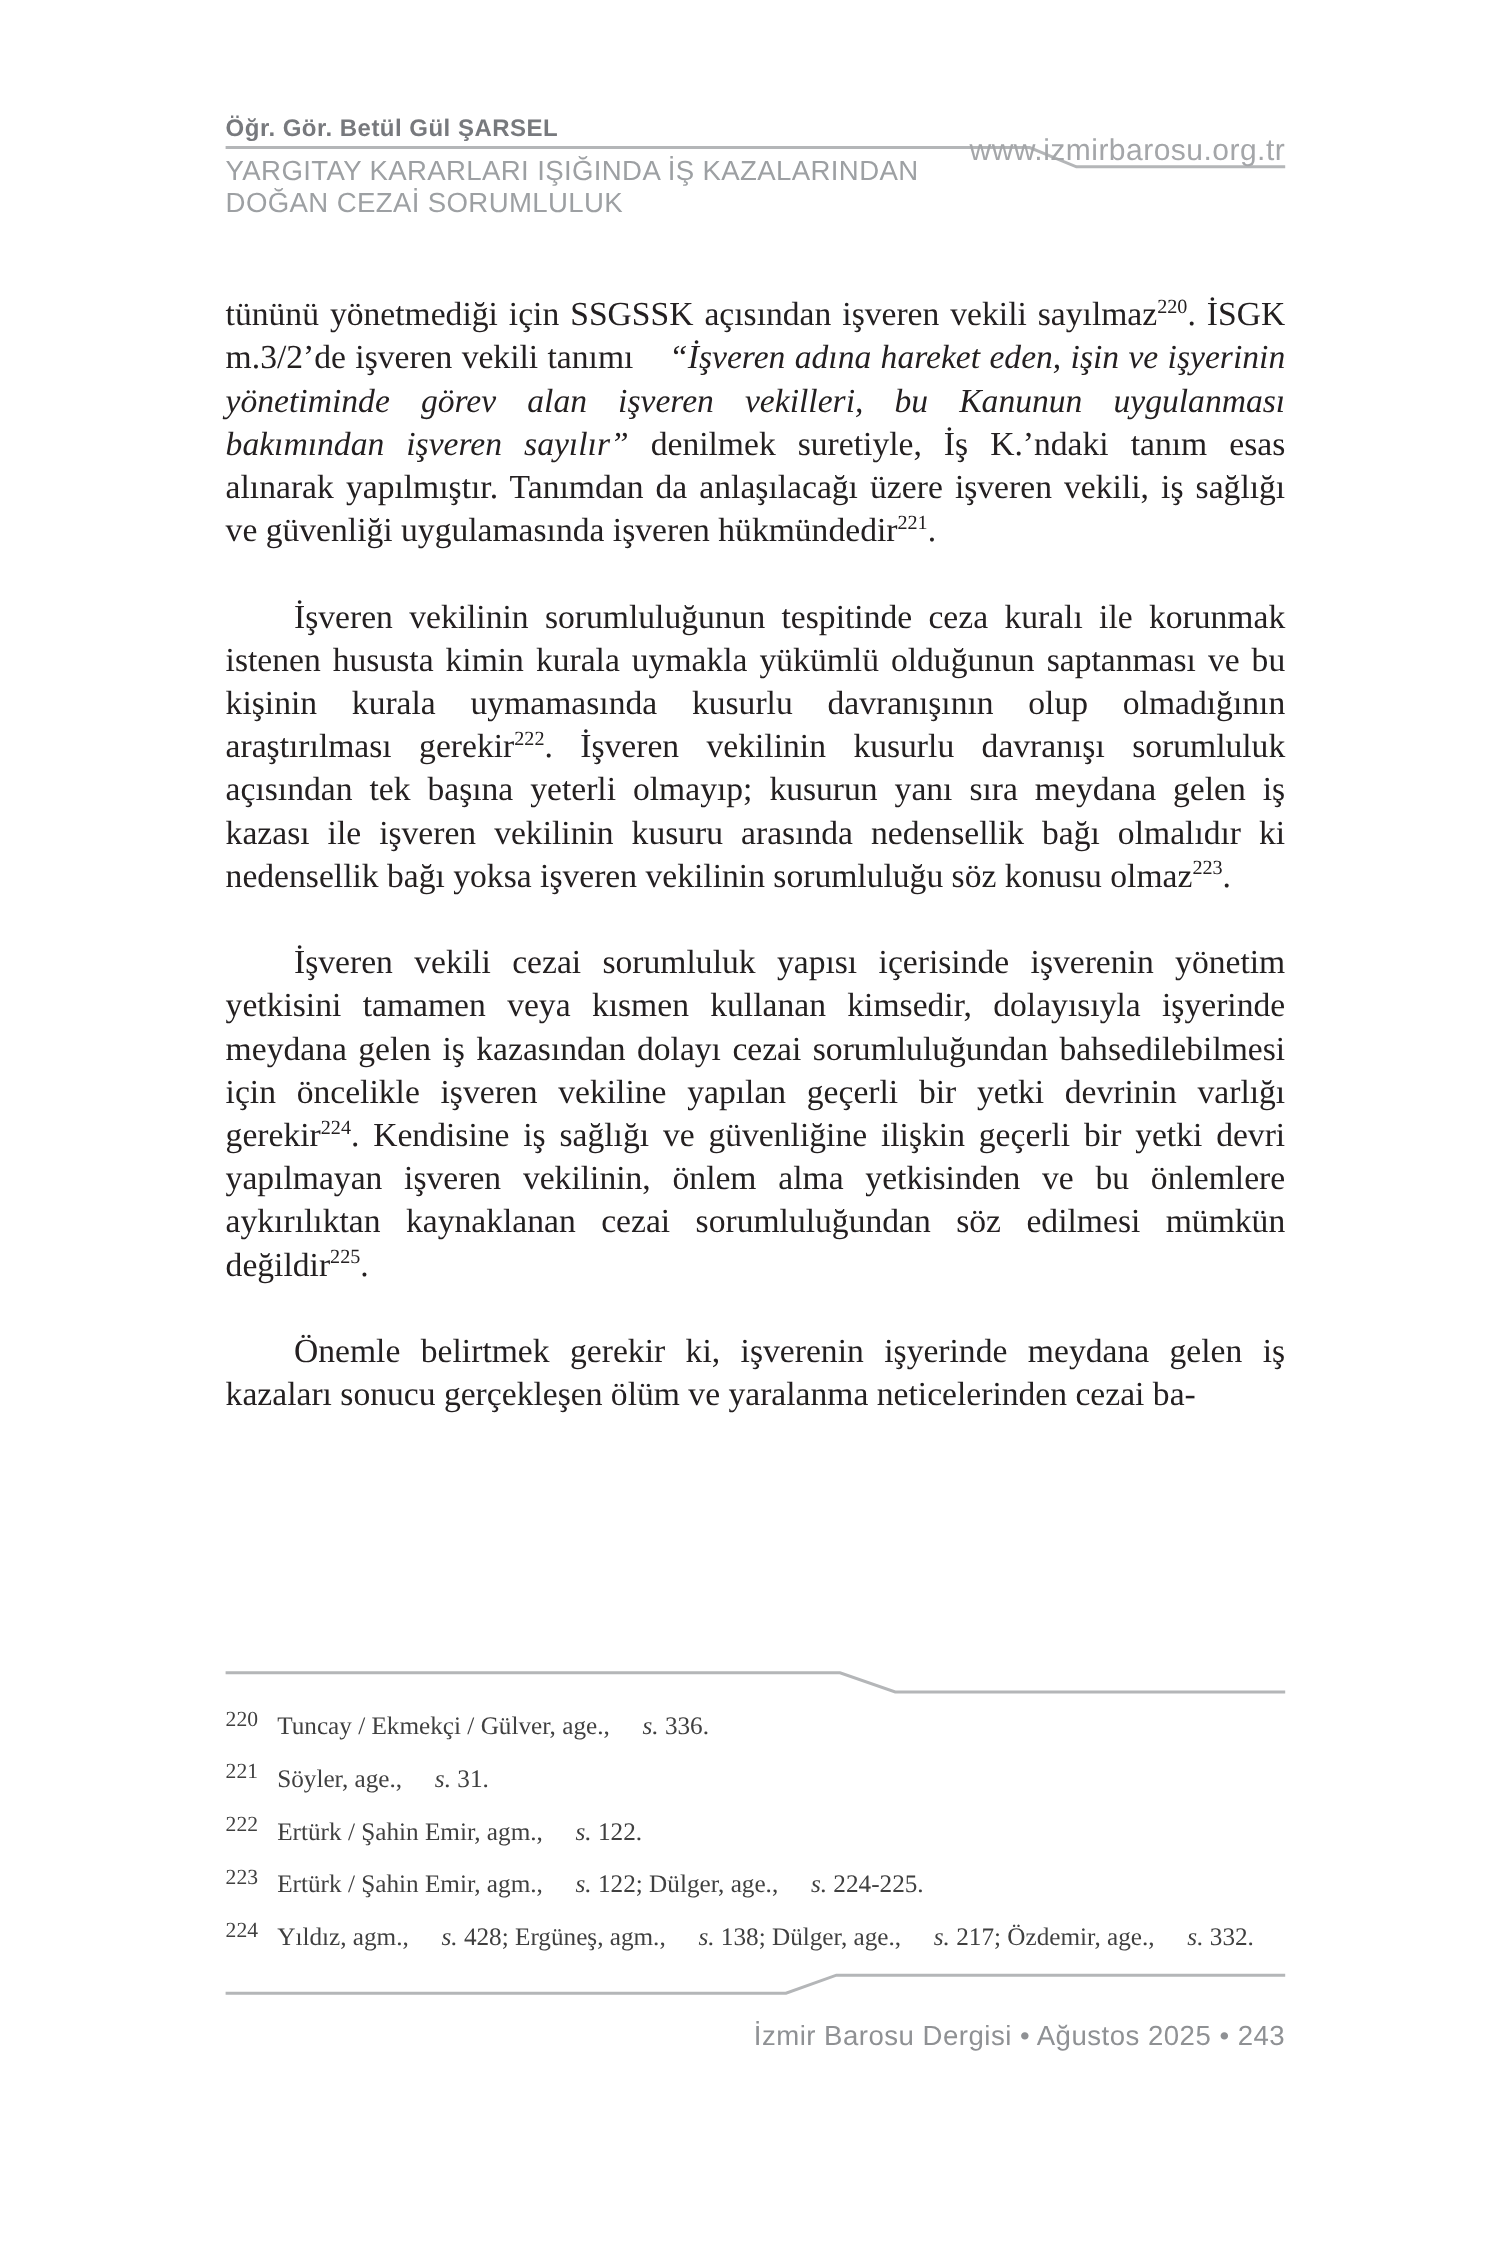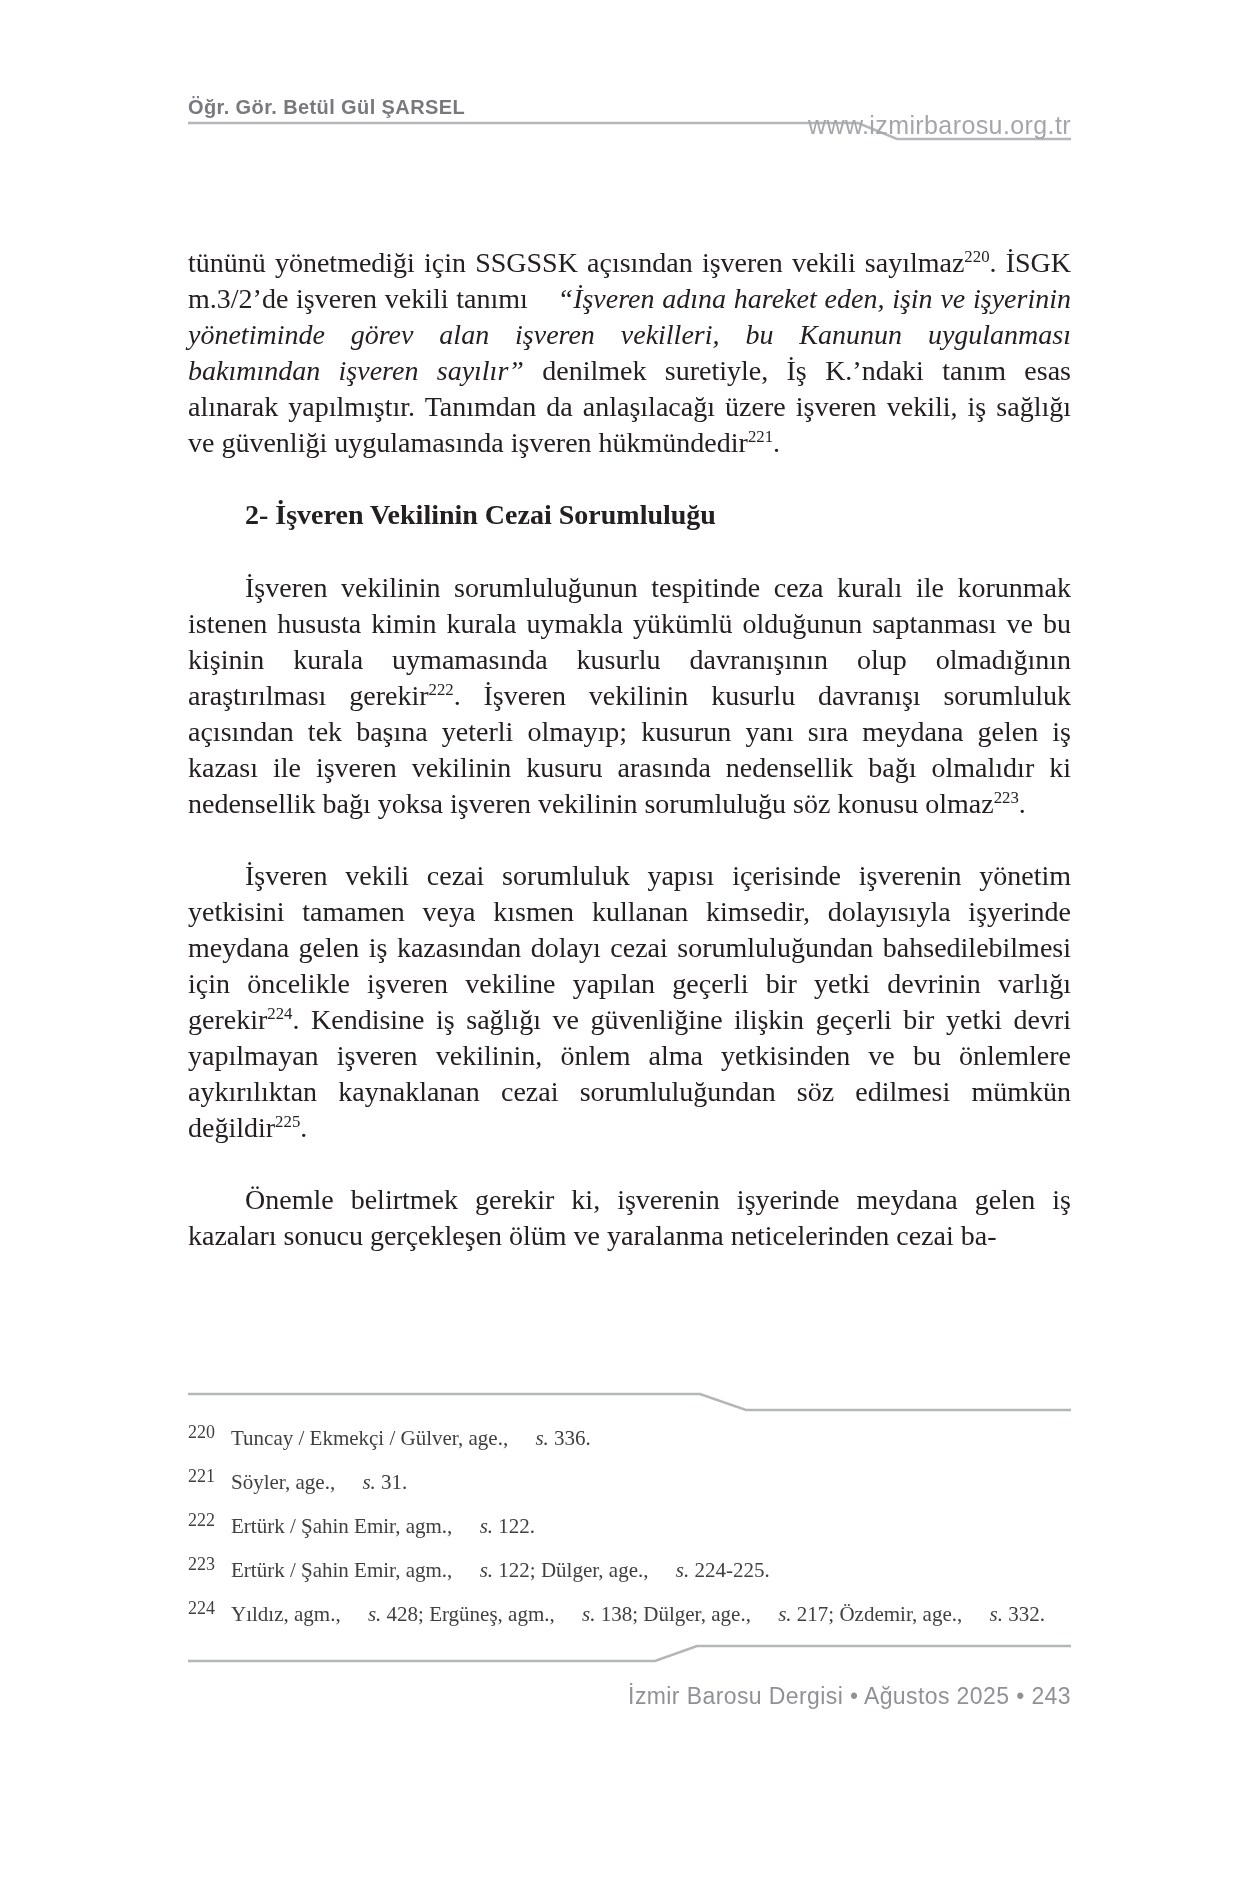--- a/index.html
+++ b/index.html
@@ -67,24 +67,27 @@
   <svg class="rules" width="1260" height="1890" viewBox="0 0 1260 1890">
     <path d="M188,123 H858 L897,139 H1071"></path>
     <path d="M188,1394 H700 L746,1410 H1071"></path>
     <path d="M188,1661 H655 L697,1646 H1071"></path>
   </svg>
 
   <div class="author">Öğr. Gör. Betül Gül ŞARSEL</div>
 
   <div class="website">www.izmirbarosu.org.tr</div>
 
+  <div class="page-title">
+    <div>YARGITAY KARARLARI IŞIĞINDA İŞ KAZALARINDAN</div>
+    <div>DOĞAN CEZAİ SORUMLULUK</div>
+  </div>
 
   <div class="article">
       <p><span>tününü yönetmediği için SSGSSK açısından işveren vekili sayılmaz</span><sup class="fnref">220</sup><span>. İSGK m.3/2’de işveren vekili tanımı </span><em>“İşveren adına hareket eden, işin ve işyerinin yönetiminde görev alan işveren vekilleri, bu Kanunun uygulanması bakımından işveren sayılır”</em><span> denilmek suretiyle, İş K.’ndaki tanım esas alınarak yapılmıştır. Tanımdan da anlaşılacağı üzere işveren vekili, iş sağlığı ve güvenliği uygulamasında işveren hükmündedir</span><sup class="fnref">221</sup><span>.</span></p>
-      <h2>2- İşveren Vekilinin Cezai Sorumluluğu</h2>
       <p class="indent"><span>İşveren vekilinin sorumluluğunun tespitinde ceza kuralı ile korunmak istenen hususta kimin kurala uymakla yükümlü olduğunun saptanması ve bu kişinin kurala uymamasında kusurlu davranışının olup olmadığının araştırılması gerekir</span><sup class="fnref">222</sup><span>. İşveren vekilinin kusurlu davranışı sorumluluk açısından tek başına yeterli olmayıp; kusurun yanı sıra meydana gelen iş kazası ile işveren vekilinin kusuru arasında nedensellik bağı olmalıdır ki nedensellik bağı yoksa işveren vekilinin sorumluluğu söz konusu olmaz</span><sup class="fnref">223</sup><span>.</span></p>
       <p class="indent"><span>İşveren vekili cezai sorumluluk yapısı içerisinde işverenin yönetim yetkisini tamamen veya kısmen kullanan kimsedir, dolayısıyla işyerinde meydana gelen iş kazasından dolayı cezai sorumluluğundan bahsedilebilmesi için öncelikle işveren vekiline yapılan geçerli bir yetki devrinin varlığı gerekir</span><sup class="fnref">224</sup><span>. Kendisine iş sağlığı ve güvenliğine ilişkin geçerli bir yetki devri yapılmayan işveren vekilinin, önlem alma yetkisinden ve bu önlemlere aykırılıktan kaynaklanan cezai sorumluluğundan söz edilmesi mümkün değildir</span><sup class="fnref">225</sup><span>.</span></p>
       <p class="indent"><span>Önemle belirtmek gerekir ki, işverenin işyerinde meydana gelen iş kazaları sonucu gerçekleşen ölüm ve yaralanma neticelerinden cezai ba-</span></p>
     </div>
 
   <div class="footnotes">
       <div class="footnote"><span class="fn-num">220</span><span class="fn-text"><span>Tuncay / Ekmekçi / Gülver, age., </span><em>s.</em><span> 336.</span></span></div>
       <div class="footnote"><span class="fn-num">221</span><span class="fn-text"><span>Söyler, age., </span><em>s.</em><span> 31.</span></span></div>
       <div class="footnote"><span class="fn-num">222</span><span class="fn-text"><span>Ertürk / Şahin Emir, agm., </span><em>s.</em><span> 122.</span></span></div>
       <div class="footnote"><span class="fn-num">223</span><span class="fn-text"><span>Ertürk / Şahin Emir, agm., </span><em>s.</em><span> 122; Dülger, age., </span><em>s.</em><span> 224-225.</span></span></div>

